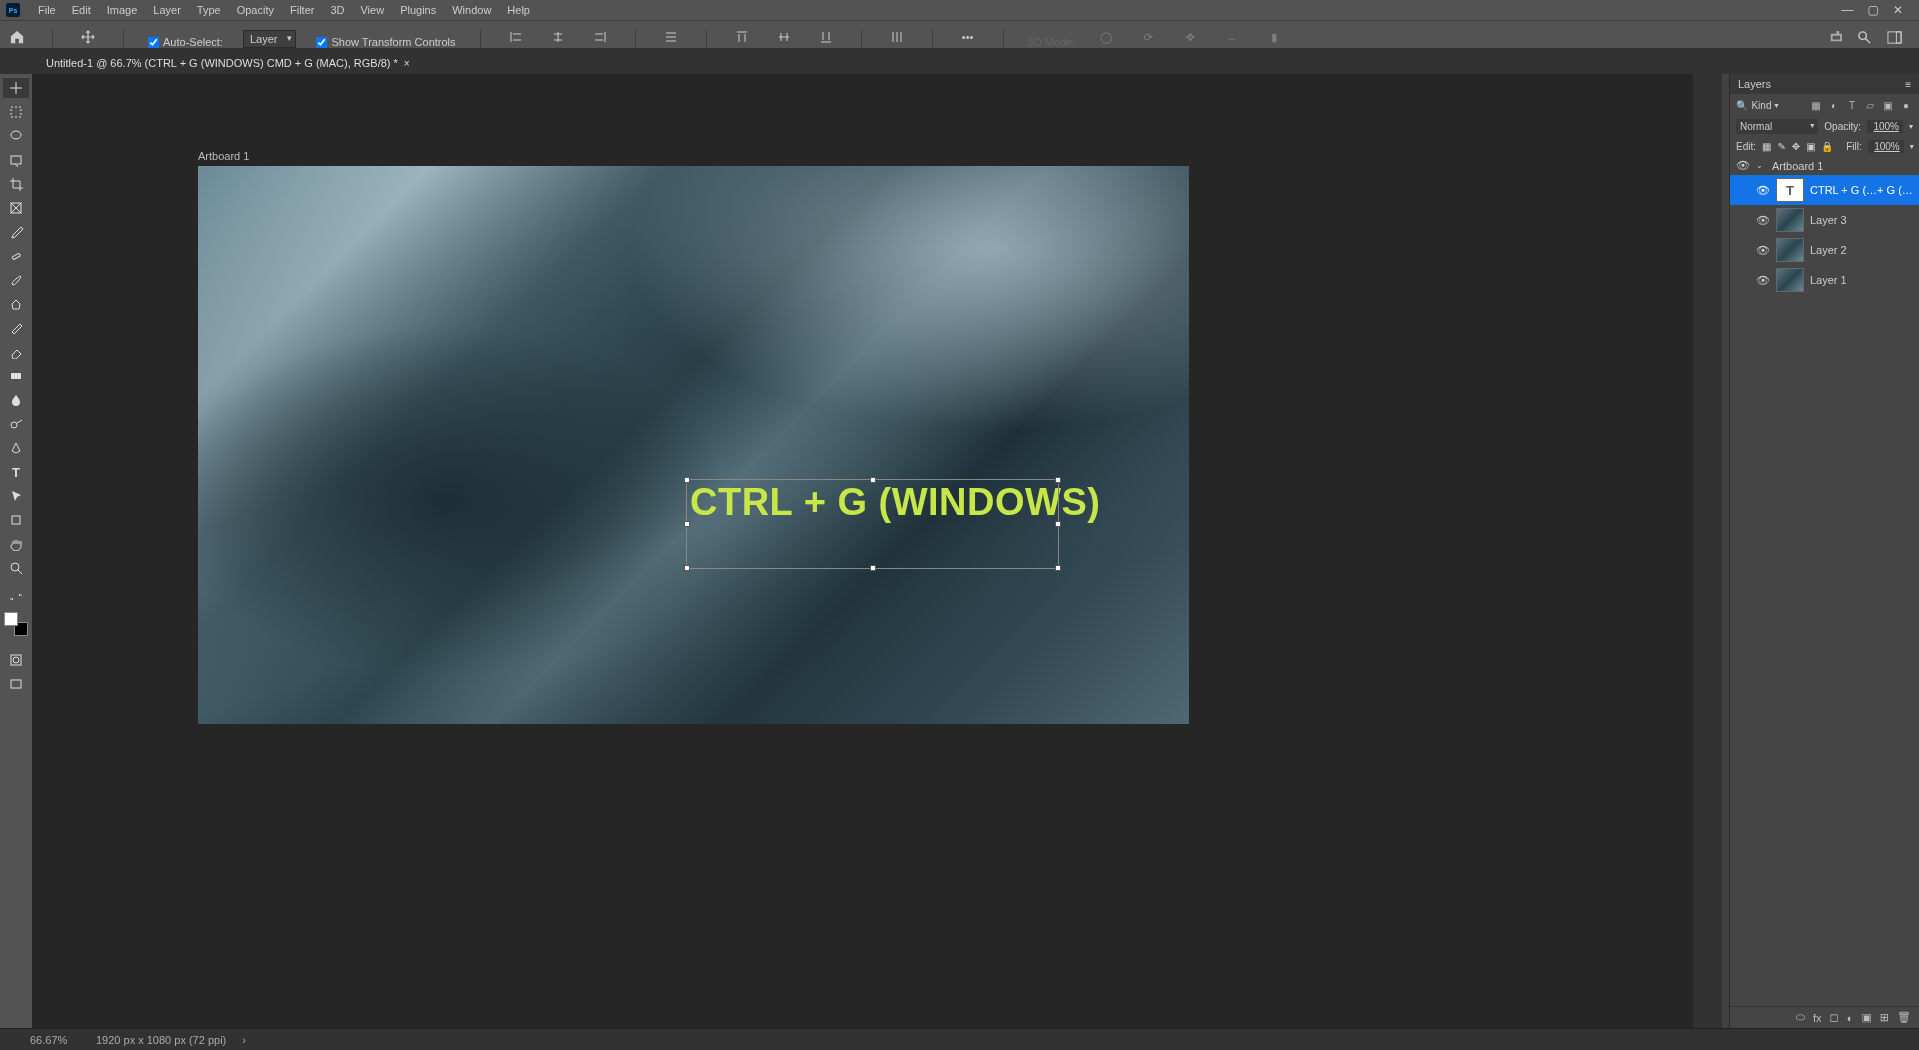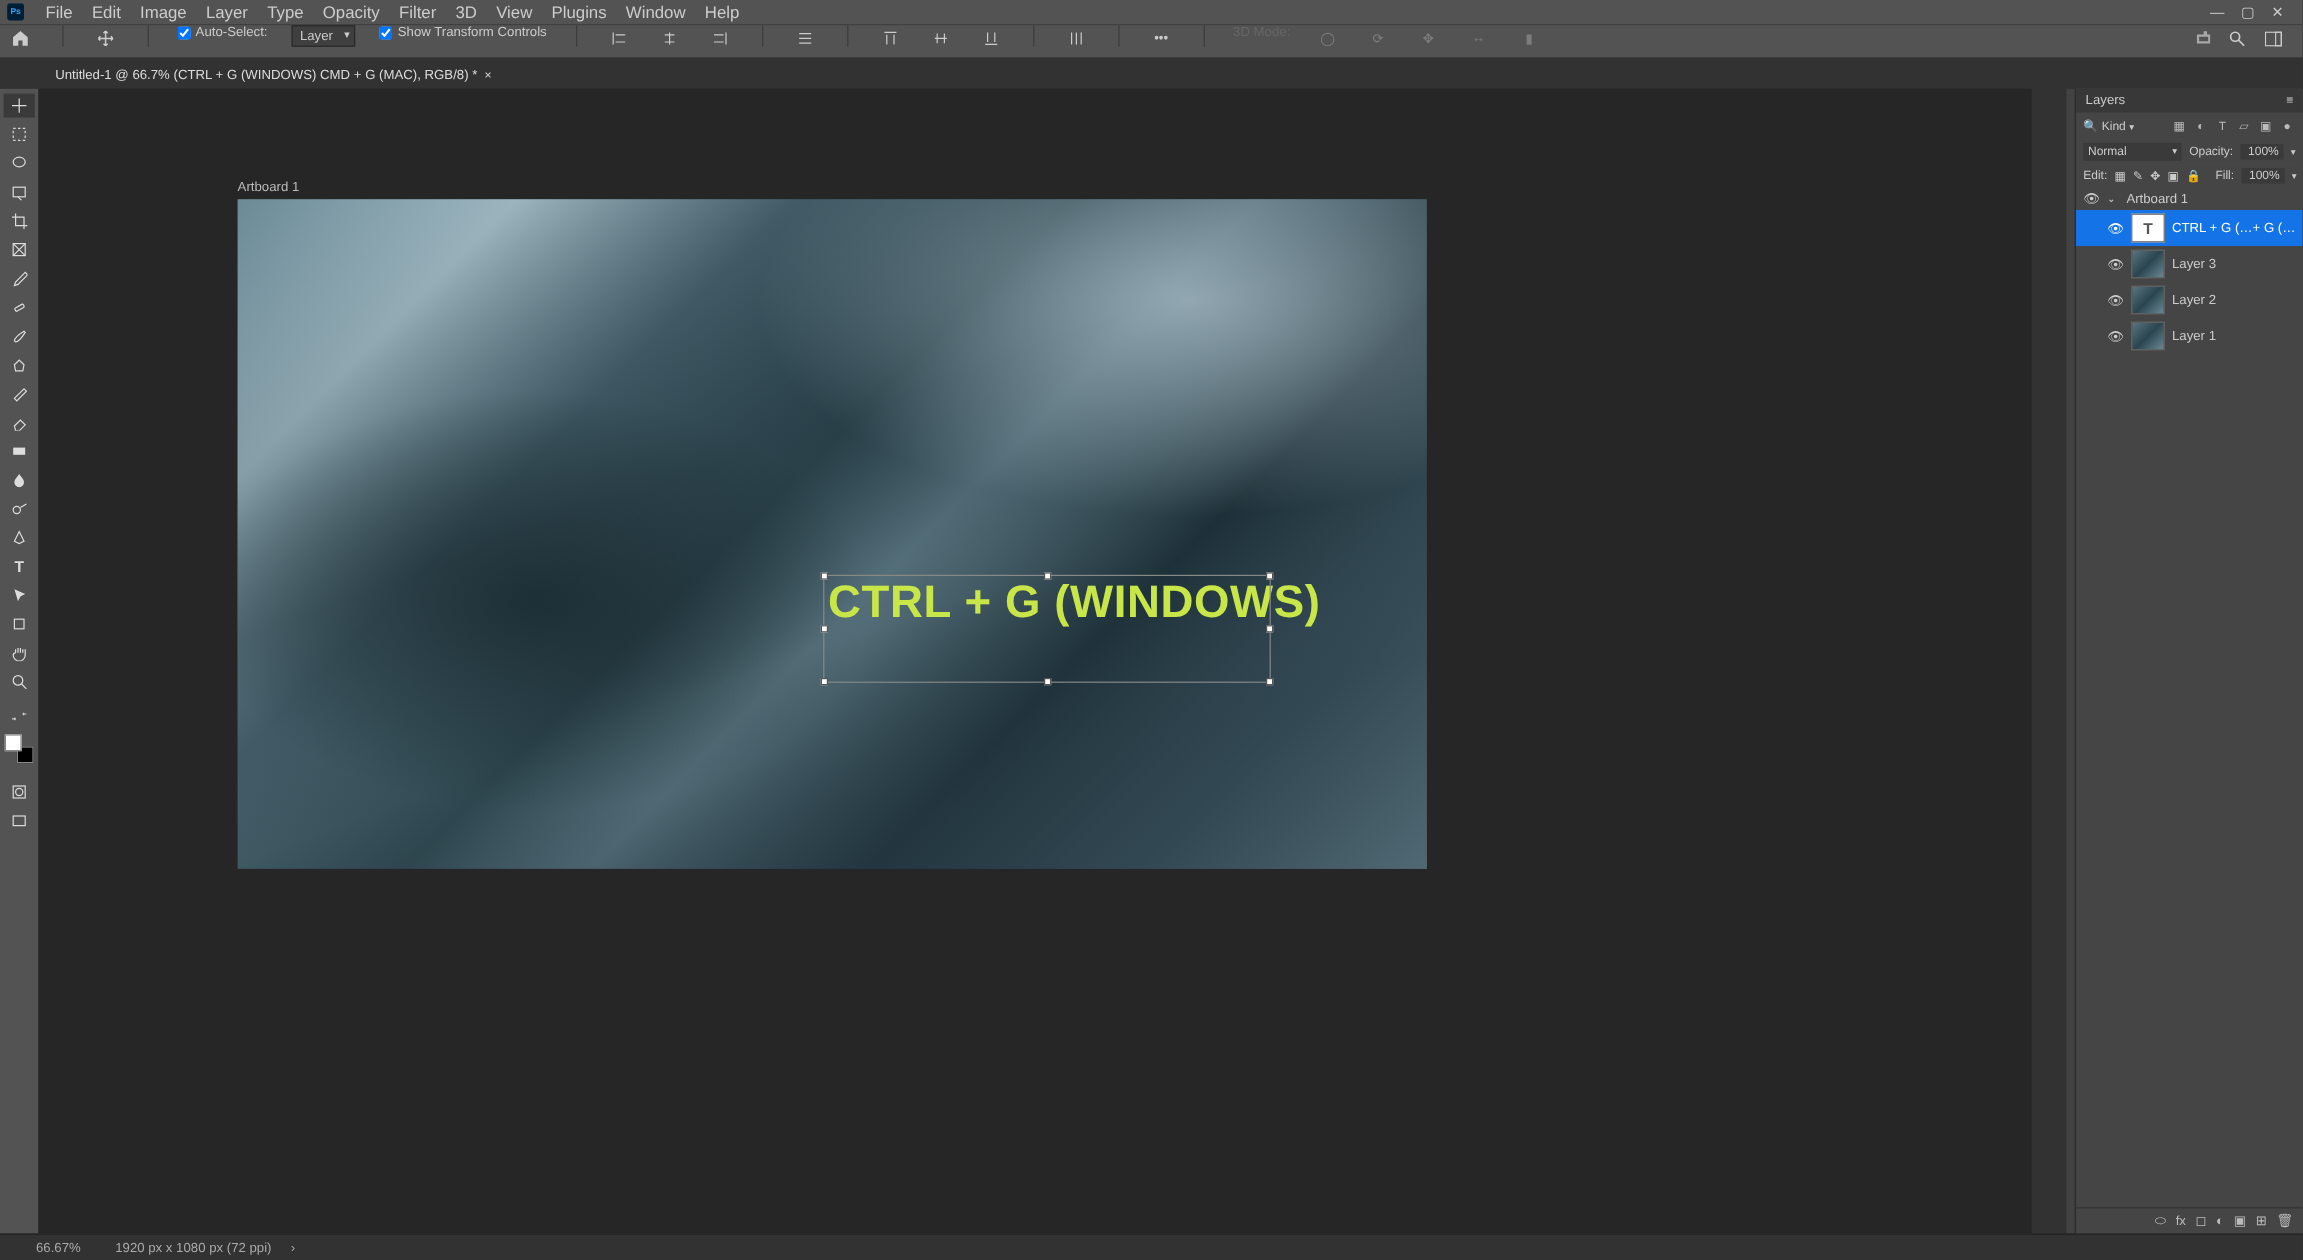--- a/index.html
+++ b/index.html
@@ -1,23 +1,23 @@
 <!DOCTYPE html>
 <html><head>
 <meta charset="utf-8">
 <style>
 * { margin: 0; padding: 0; box-sizing: border-box; font-family: "Segoe UI", Tahoma, sans-serif; }
 body { background: #323232; color: #ccc; font-size: 11px; overflow: hidden; width: 1919px; height: 1050px; position: relative; }
 .menubar { background: #535353; height: 20px; display: flex; align-items: center; padding: 0 6px; }
 .menubar .logo { width: 14px; height: 14px; background: #001e36; color: #31a8ff; font-size: 7px; font-weight: bold; display: flex; align-items: center; justify-content: center; border-radius: 2px; margin-right: 10px; }
-.menubar .menu-item { padding: 0 8px; cursor: pointer; font-size: 14px; }
+.menubar .menu-item { padding: 0 8px; cursor: pointer; font-size: 11px; }
 .window-controls { margin-left: auto; display: flex; gap: 14px; padding-right: 10px; }
 .window-controls span { cursor: pointer; font-size: 12px; }
 
-.optionsbar { background: #535353; height: 28px; display: flex; align-items: flex-start; padding: 0 6px; gap: 20px; border-top: 1px solid #404040; }
+.optionsbar { background: #535353; height: 28px; display: flex; align-items: flex-end; padding: 0 6px; gap: 20px; border-top: 1px solid #404040; }
 .optionsbar .icon-btn { width: 22px; height: 22px; display: flex; align-items: center; justify-content: center; cursor: pointer; }
 .optionsbar .divider { width: 1px; height: 18px; background: #3c3c3c; margin: 0 4px; }
 .optionsbar .checkbox-label { display: flex; align-items: center; gap: 4px; font-size: 11px; }
 .optionsbar input[type=checkbox] { width: 11px; height: 11px; }
 .optionsbar .dropdown { background: #3f3f3f; border: 1px solid #2a2a2a; padding: 2px 18px 2px 6px; font-size: 11px; color: #ccc; position: relative; }
 .optionsbar .dropdown::after { content: "▾"; position: absolute; right: 4px; font-size: 9px; }
 .optionsbar .right-icons { margin-left: auto; display: flex; gap: 8px; padding-right: 8px; }
 .mode3d { color: #666; font-size: 11px; }
 .dim-icon { opacity: 0.35; }
 
@@ -53,21 +53,21 @@
 .panel-collapsed-strip { width: 36px; background: #424242; }
 .panel-right-wrap { display: flex; width: 226px; padding-left: 29px; }
 .panel-header { background: #383838; padding: 4px 8px; font-size: 11px; display: flex; align-items: center; justify-content: space-between; }
 .panel-header .burger { font-size: 10px; cursor: pointer; }
 .panel-row { display: flex; align-items: center; gap: 4px; padding: 4px 6px; background: #454545; }
 .panel-row .search-filter { display: flex; align-items: center; gap: 3px; font-size: 10px; }
 .panel-row .mini-icon { width: 14px; height: 14px; display: flex; align-items: center; justify-content: center; font-size: 10px; cursor: pointer; color: #bbb; }
 .panel-row2 { display: flex; align-items: center; gap: 6px; padding: 3px 6px; background: #454545; font-size: 10px; }
 .panel-row2 .blend { flex: 1; background: #3a3a3a; padding: 2px 4px; position: relative; }
 .panel-row2 .blend::after { content: "▾"; position: absolute; right: 4px; font-size: 8px; }
-.panel-row2 .pct { background: #3a3a3a; padding: 1px 4px; min-width: 36px; text-align: right; }
+.panel-row2 .pct { background: #3a3a3a; padding: 1px 4px; min-width: 36px; text-align: right; text-decoration: underline; }
 
 .layers-list { flex: 1; background: #454545; overflow-y: auto; }
 .layer-item { display: flex; align-items: center; padding: 3px 4px; gap: 6px; cursor: pointer; }
 .layer-item.artboard-row { padding-left: 6px; font-weight: 500; }
 .layer-item.selected { background: #1473e6; color: #fff; }
 .layer-item .eye { width: 14px; text-align: center; font-size: 11px; }
 .layer-item .caret { font-size: 8px; width: 10px; }
 .layer-item .thumb { width: 28px; height: 24px; background: #2a4550; border: 1px solid #666; flex-shrink: 0; }
 .layer-item .thumb.text-thumb { background: #fff; color: #555; font-size: 13px; font-weight: bold; display: flex; align-items: center; justify-content: center; }
 .layer-item .thumb.img-thumb { background: linear-gradient(135deg,#5a7580,#2a4550,#6a8a95); }

